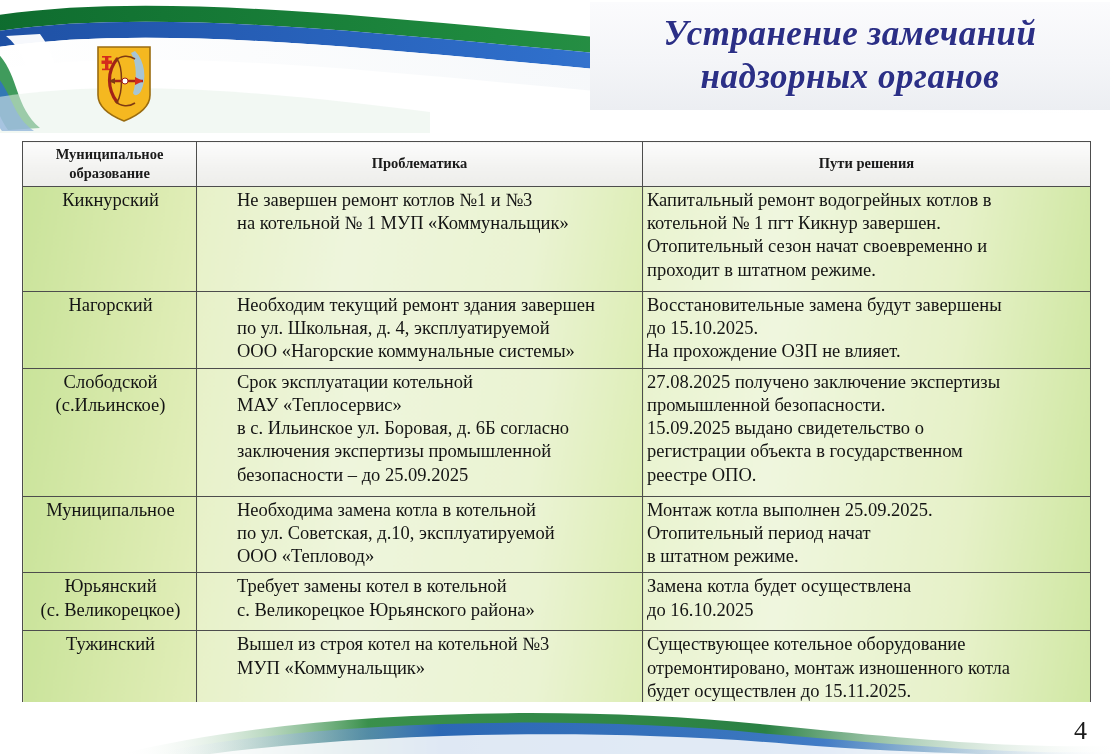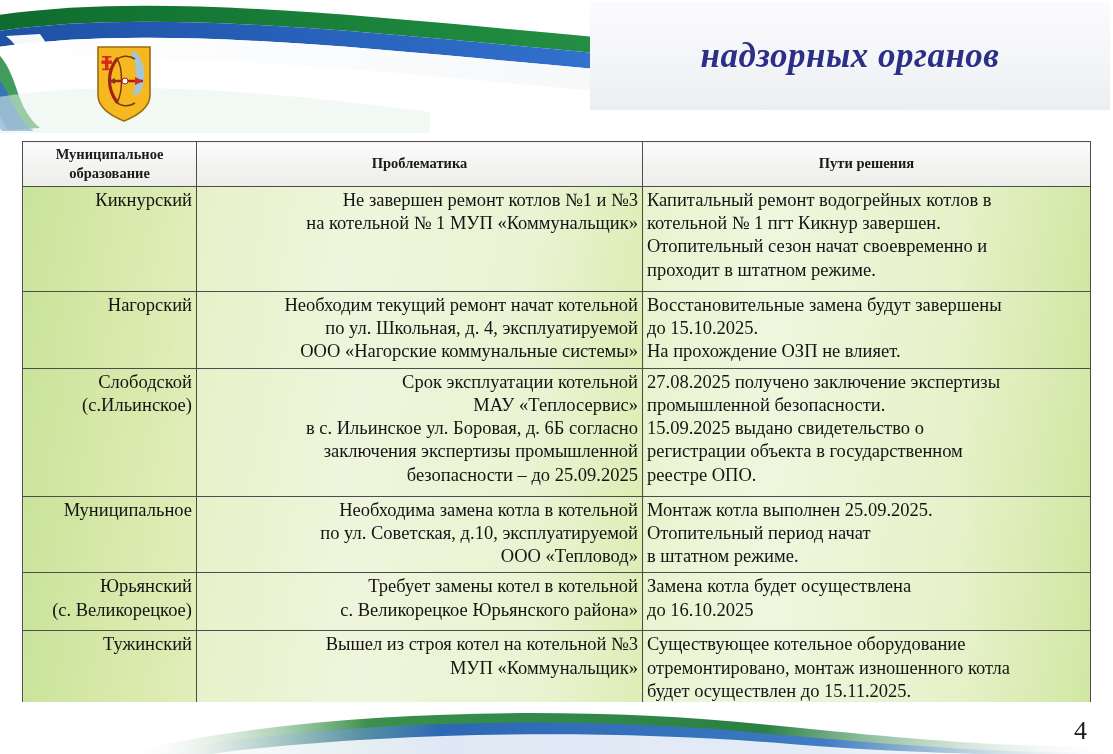--- a/index.html
+++ b/index.html
@@ -99,27 +99,27 @@
   }
   table.main tbody td {
     font-family: "Liberation Serif", "DejaVu Serif", serif;
     font-size: 18.5px;
     line-height: 1.26;
     color: #141414;
   }
   
   table.main tbody td.mo {
     background: linear-gradient(100deg,#c9e39a 0%, #d5e8a8 45%, #e2eeba 100%);
-    text-align: right;
+    text-align: center;
     padding-left: 6px;
     white-space: nowrap;
   }
   table.main tbody td.problem {
     background: linear-gradient(100deg,#e7f1c8 0%, #eef5dc 35%, #eaf3d2 75%, #dcedb4 100%);
-    text-align: right;
+    text-align: left;
     padding-left: 40px;
   }
   table.main tbody td.solution {
     background: linear-gradient(100deg,#e9f3cf 0%, #eff6de 30%, #e6f1c8 70%, #cfe7a2 100%);
     text-align: left;
   }
   .cell-line { display: block; }
 
   
   .footer-band {
@@ -203,20 +203,21 @@
       <polygon points="48,36 40,32 40,40" fill="#d42b1c"></polygon>
       <polygon points="14,36 20,33 20,39" fill="#7e3a13"></polygon>
       <circle cx="30" cy="36" r="3" fill="#ffffff" stroke="#a32218" stroke-width="1"></circle>
 
       <path d="M20,56 C 26,62 34,62 40,58" stroke="#7e3a13" stroke-width="1.6" fill="none"></path>
       <path d="M20,16 C 26,10 34,10 40,14" stroke="#7e3a13" stroke-width="1.6" fill="none"></path>
     </svg>
   </div>
 
   <div class="title-plate">
+    <div class="title-line">Устранение замечаний</div>
     <div class="title-line">надзорных органов</div>
   </div>
 
   <div class="table-wrap">
     <table class="main">
       <colgroup>
         <col class="c1">
           <col class="c2">
           <col class="c3">
       </colgroup>
@@ -244,21 +245,21 @@
               <span class="cell-line">котельной № 1 пгт Кикнур завершен.</span>
               <span class="cell-line">Отопительный сезон начат своевременно и</span>
               <span class="cell-line">проходит в штатном режиме.</span>
             </td>
           </tr>
           <tr style="height: 72px;">
             <td class="mo">
               <span class="cell-line">Нагорский</span>
             </td>
             <td class="problem">
-              <span class="cell-line">Необходим текущий ремонт начат котельной</span>
+              <span class="cell-line">Необходим текущий ремонт здания завершен</span>
               <span class="cell-line">по ул. Школьная, д. 4, эксплуатируемой</span>
               <span class="cell-line">ООО «Нагорские коммунальные системы»</span>
             </td>
             <td class="solution">
               <span class="cell-line">Восстановительные замена будут завершены</span>
               <span class="cell-line">до 15.10.2025.</span>
               <span class="cell-line">На прохождение ОЗП не влияет.</span>
             </td>
           </tr>
           <tr style="height: 128px;">

